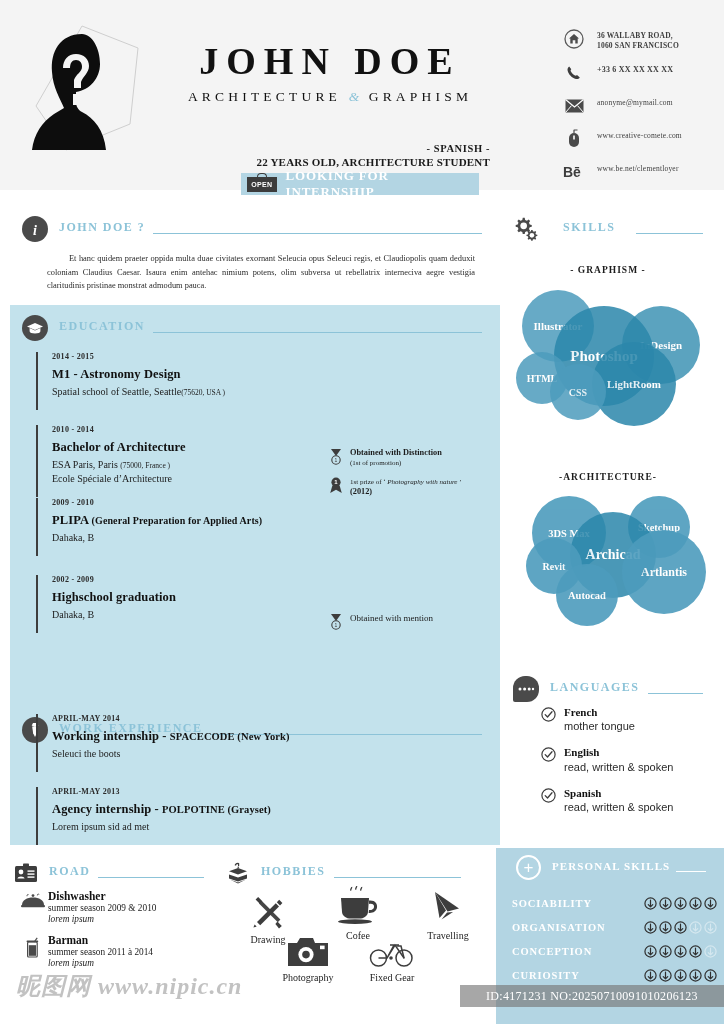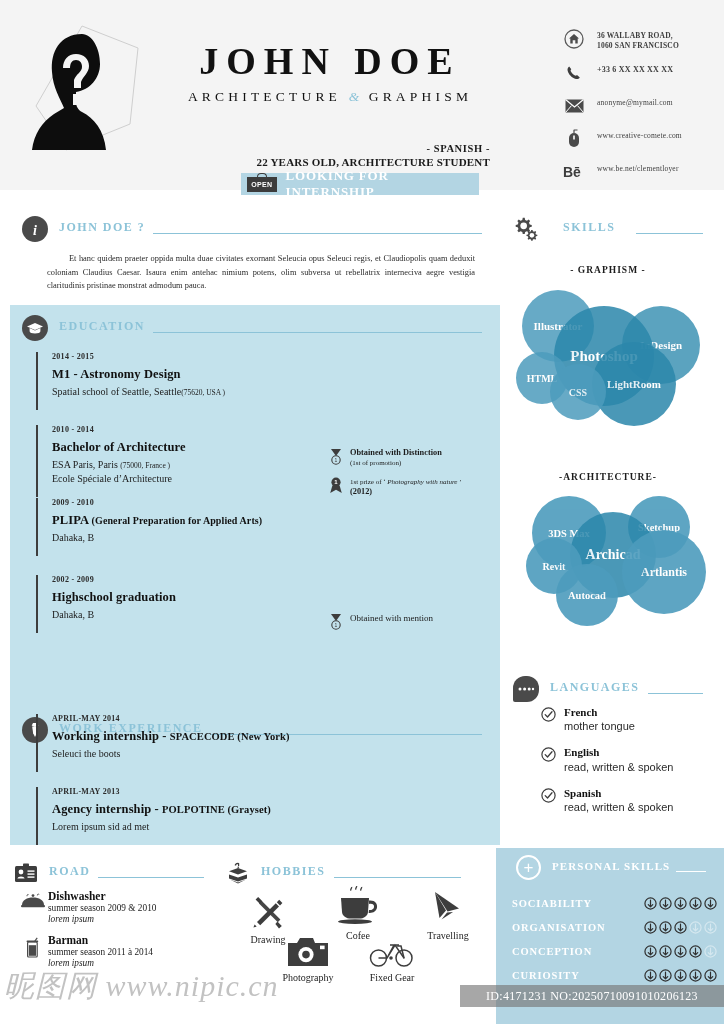--- a/index.html
+++ b/index.html
@@ -209,22 +209,22 @@
   .ps-row { display: flex; align-items: center; margin-bottom: 11px; }
   .ps-name {
     flex: 1; color: #ffffff; font-family: "Liberation Serif", serif; font-size: 10.5px;
     font-weight: bold; letter-spacing: 0.9px;
   }
   .ps-dots { display: flex; gap: 2px; }
   .ps-dot { width: 13px; height: 13px; }
 
   
   .wm-nipic {
-    position: absolute; left: 4px; top: 966px; width: 300px; height: 40px;
-    font-family: "Liberation Serif", serif; font-size: 30px; font-weight: normal;
+    position: absolute; left: 16px; top: 966px; width: 300px; height: 40px;
+    font-family: "Liberation Serif", serif; font-size: 24px; font-weight: bold;
     color: rgba(120,120,120,0.45); letter-spacing: 1px;
     display: flex; align-items: center; font-style: italic;
   }
   .wm-id {
     position: absolute; left: 460px; top: 985px; width: 264px; height: 22px;
     background: rgba(120,120,120,0.65); color: #fff;
     font-family: "Liberation Serif", serif; font-size: 12px;
     display: flex; align-items: center; justify-content: center; letter-spacing: 0.3px;
   }
 </style>

